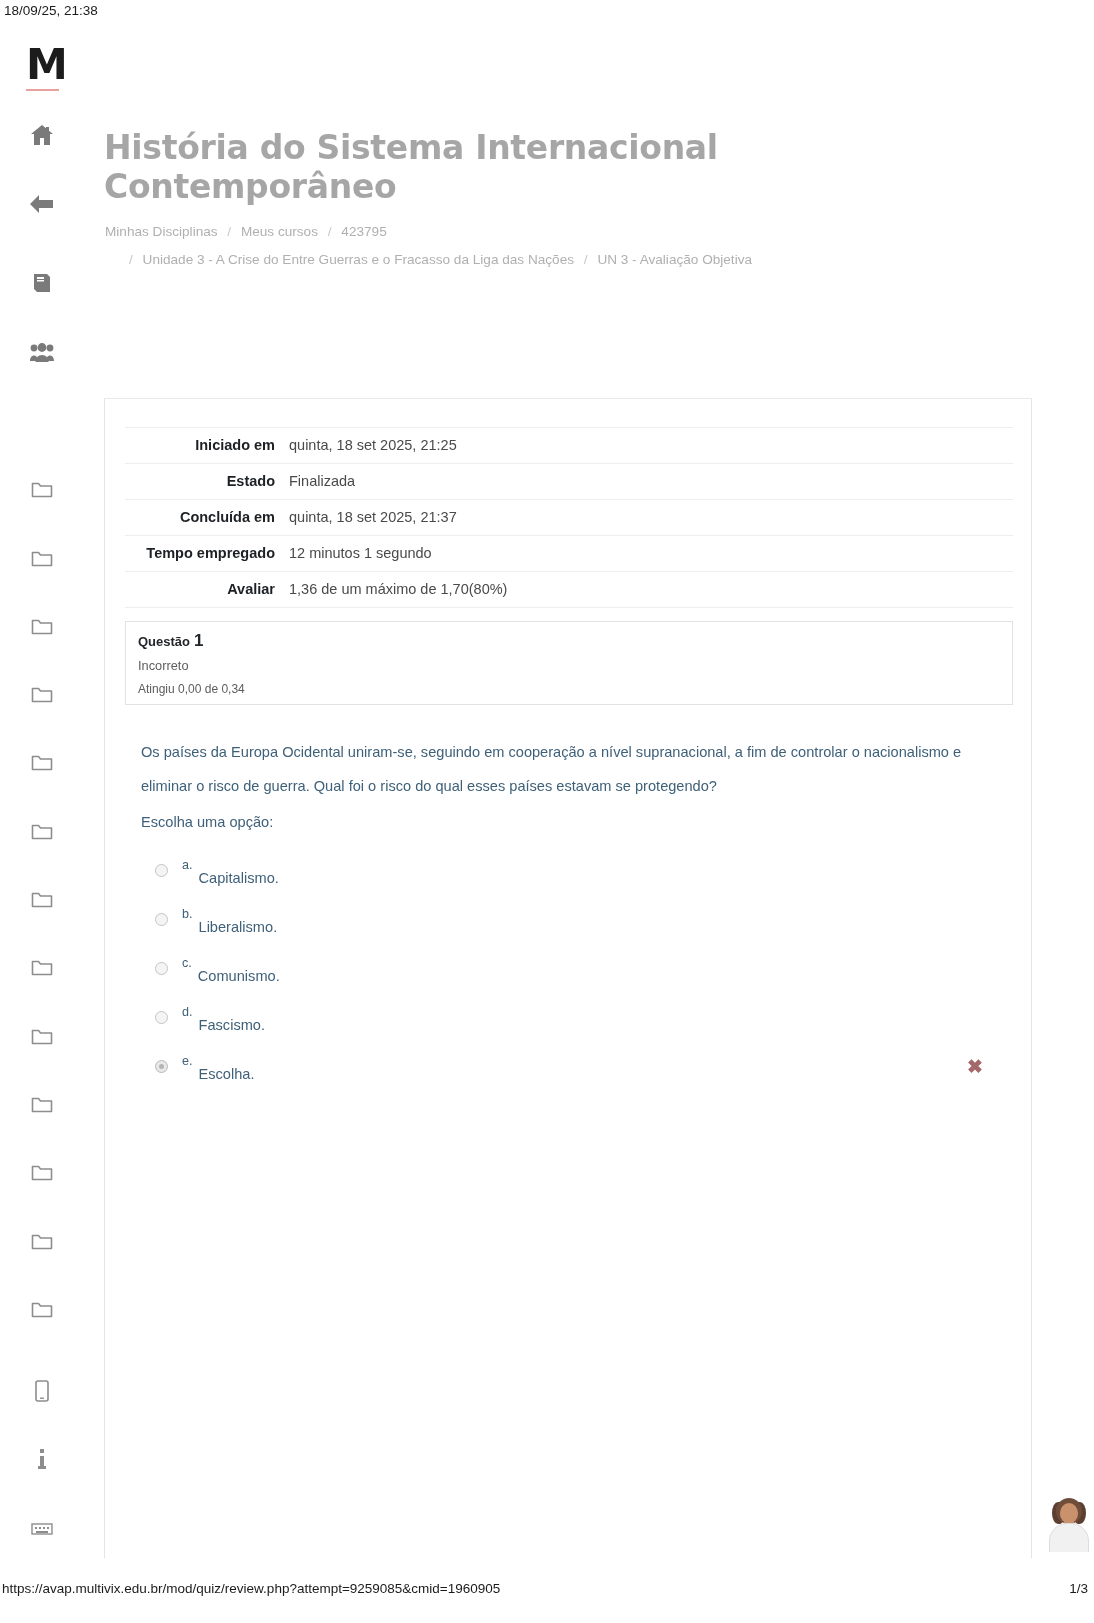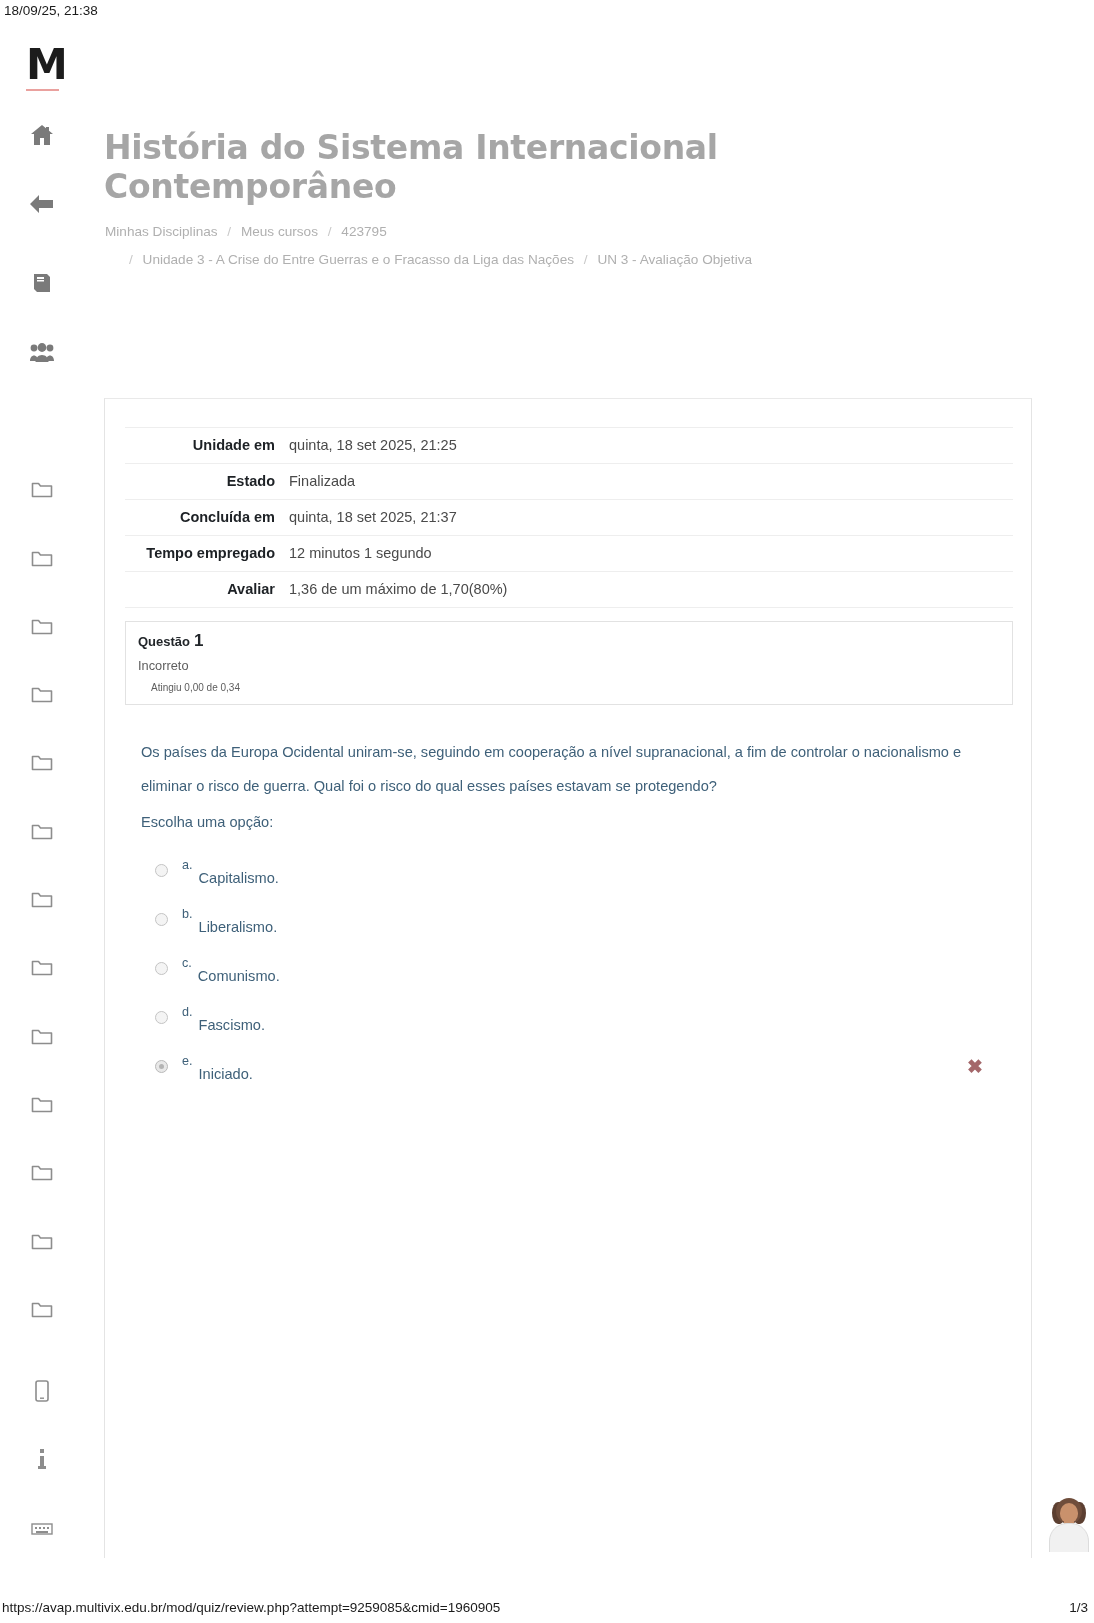--- a/index.html
+++ b/index.html
@@ -18,21 +18,21 @@
     position: absolute; top: 0; left: 0; width: 1094px; height: 26px;
     font-size: 13.5px; color: #1b1b1b;
   }
   .print-header .ph-left { position: absolute; left: 4px; top: 3px; white-space: nowrap; }
   .print-header .ph-center {
     position: absolute; left: 0; right: 0; top: 3px; text-align: center; white-space: nowrap;
   }
 
   
   .print-footer {
-    position: absolute; bottom: 1px; left: 0; width: 1094px; height: 22px;
+    position: absolute; bottom: 20px; left: 0; width: 1094px; height: 22px;
     font-size: 13.5px; color: #1b1b1b;
   }
   .print-footer .pf-left { position: absolute; left: 2px; top: 0; white-space: nowrap; }
   .print-footer .pf-right { position: absolute; right: 6px; top: 0; white-space: nowrap; }
 
   
   .rail {
     position: absolute; left: 0; top: 34px; width: 82px; height: 1520px;
     background: #ffffff;
   }
@@ -107,21 +107,21 @@
     position: absolute; left: 12px; top: 9px;
     font-size: 13px; font-weight: 700; color: #22262a;
   }
   .qbox .qnum .big { font-size: 17px; font-weight: 700; padding-left: 4px; }
   .qbox .qstate {
     position: absolute; left: 12px; top: 36px;
     font-size: 12.8px; color: #5d5d5d;
   }
   .qbox .qgrade {
     position: absolute; left: 12px; top: 60px;
-    font-size: 10px; color: #5d5d5d; margin-left: 13px;
+    font-size: 12px; color: #5d5d5d;
   }
 
   
   .qbody { position: absolute; left: 36px; top: 336px; width: 860px; }
   .qtext {
     font-size: 14.6px; line-height: 34px; color: #3e6079;
     width: 830px;
   }
   .qprompt {
     margin-top: 8px; font-size: 14.6px; line-height: 22px; color: #3e6079;
@@ -377,21 +377,21 @@
         <span class="sep">/</span>
         <span class="crumb">UN 3 - Avaliação Objetiva</span>
       </div>
     </nav>
 
     <div class="card">
 
       <table class="summary">
         <tbody>
           <tr>
-            <th>Unidade em</th>
+            <th>Iniciado em</th>
             <td>quinta, 18 set 2025, 21:25</td>
           </tr>
           <tr>
             <th>Estado</th>
             <td>Finalizada</td>
           </tr>
           <tr>
             <th>Concluída em</th>
             <td>quinta, 18 set 2025, 21:37</td>
           </tr>
@@ -440,21 +440,21 @@
 
           <div class="answer">
             <span class="radio"></span>
             <span class="ans-letter">d.</span>
             <span class="ans-text">Fascismo.</span>
           </div>
 
           <div class="answer">
             <span class="radio checked"></span>
             <span class="ans-letter">e.</span>
-            <span class="ans-text">Iniciado.</span>
+            <span class="ans-text">Escolha.</span>
             <span class="wrong-mark">✖</span>
           </div>
 
         </div>
       </div>
 
     </div>
 
     <div class="avatar">
       <div class="hair-l"></div>

